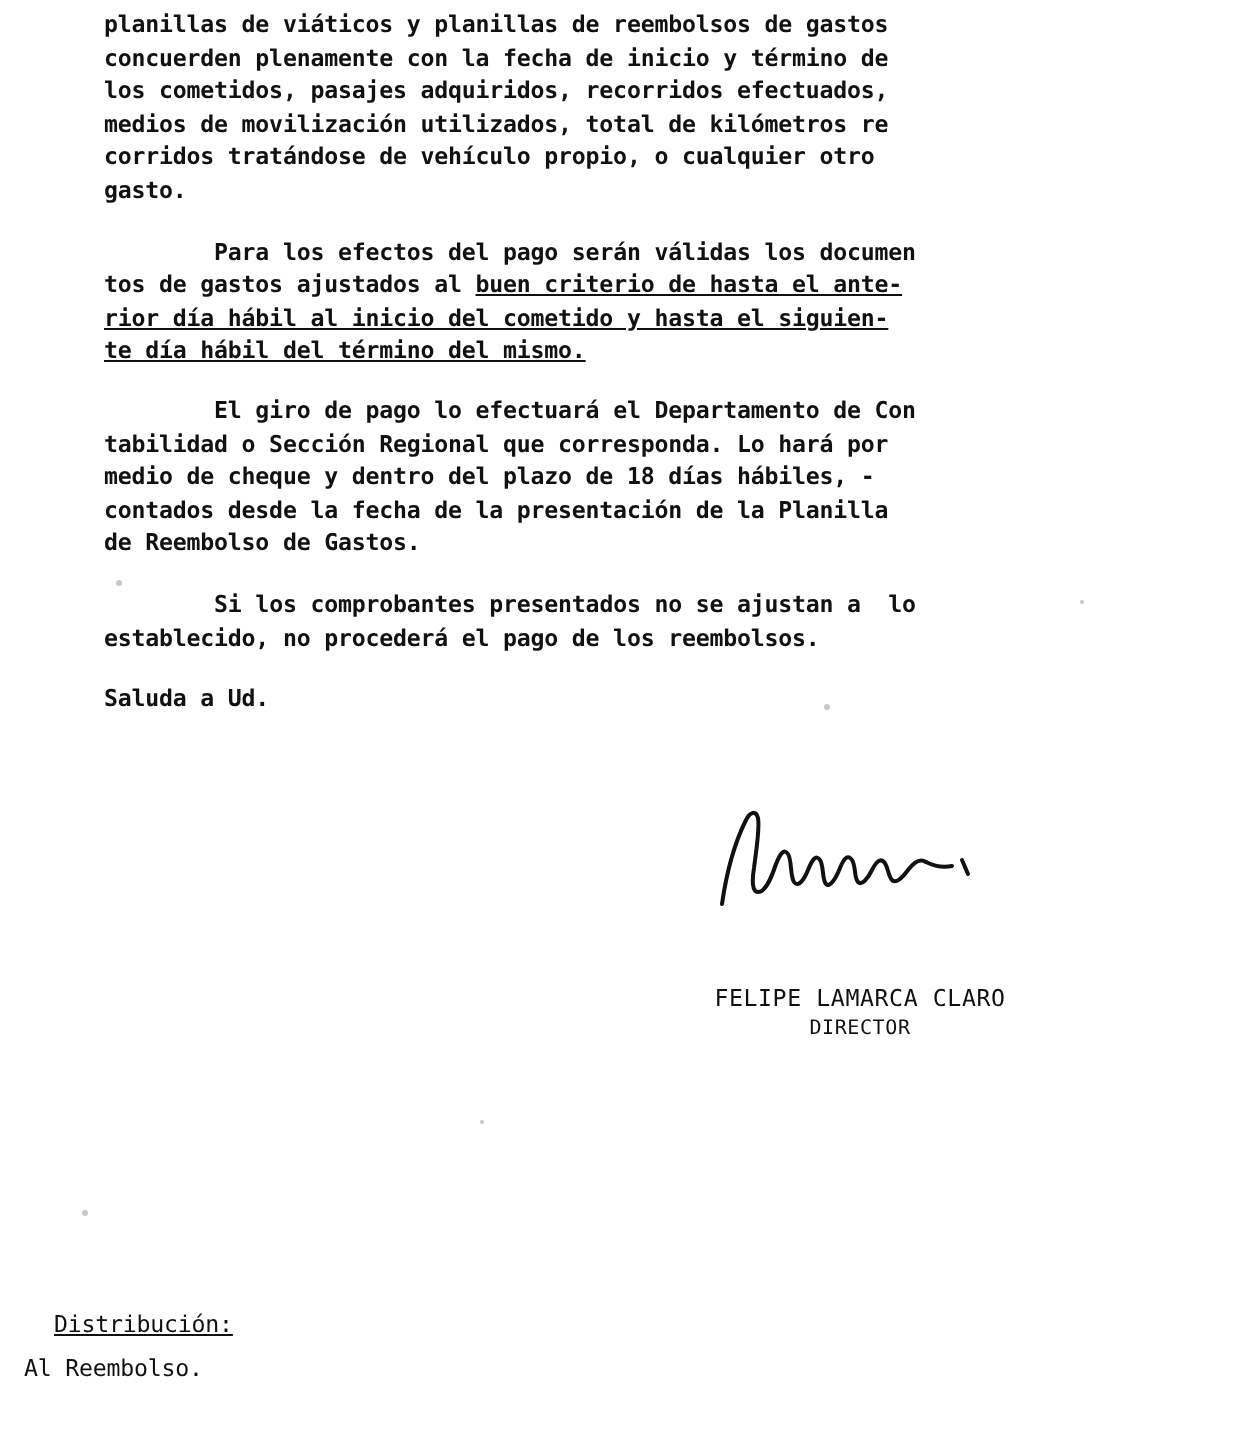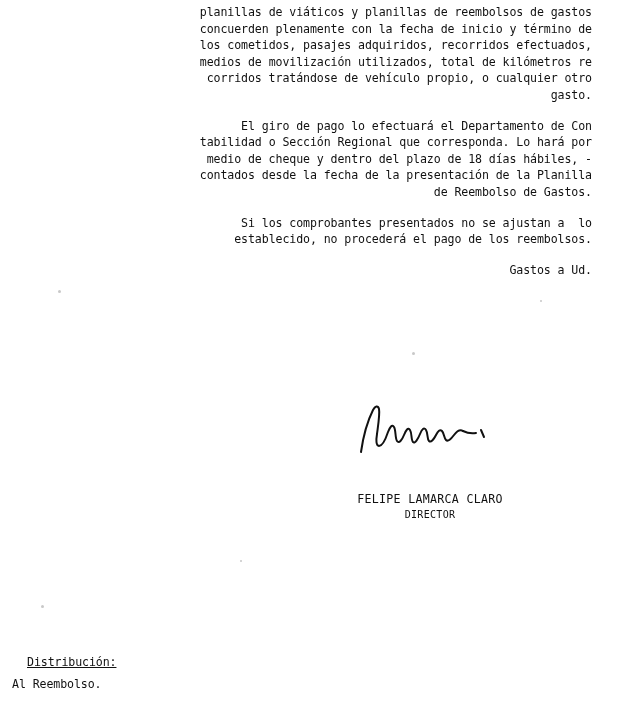--- a/index.html
+++ b/index.html
@@ -27,21 +27,22 @@
     left: 52px;
     top: 4px;
     width: 540px;
   }
   .para {
     font-size: 11.6px;
     line-height: 16.6px;
     letter-spacing: -0.1px;
     white-space: pre-wrap;
     margin: 0 0 14px 0;
-    text-align: right;
+    text-align: left;
+    font-weight: bold;
   }
   .para.tight {
     margin-bottom: 13px;
   }
   .para .underline-block {
     text-decoration: underline;
   }
   .signature-area {
     position: absolute;
     left: 300px;
@@ -102,31 +103,35 @@
 
   <div class="doc-body">
 
     <p class="para">planillas de viáticos y planillas de reembolsos de gastos
 concuerden plenamente con la fecha de inicio y término de
 los cometidos, pasajes adquiridos, recorridos efectuados,
 medios de movilización utilizados, total de kilómetros re
 corridos tratándose de vehículo propio, o cualquier otro
 gasto.</p>
 
+    <p class="para tight"><span>        Para los efectos del pago serán válidas los documen
+tos de gastos ajustados al </span><span class="underline-block">buen criterio de hasta el ante-
+rior día hábil al inicio del cometido y hasta el siguien-
+te día hábil del término del mismo.</span></p>
 
     <p class="para">        El giro de pago lo efectuará el Departamento de Con
 tabilidad o Sección Regional que corresponda. Lo hará por
 medio de cheque y dentro del plazo de 18 días hábiles, -
 contados desde la fecha de la presentación de la Planilla
 de Reembolso de Gastos.</p>
 
     <p class="para">        Si los comprobantes presentados no se ajustan a  lo
 establecido, no procederá el pago de los reembolsos.</p>
 
-    <p class="para">Gastos a Ud.</p>
+    <p class="para">Saluda a Ud.</p>
 
   </div>
 
   <div class="signature-area">
     <div class="signature-glyph">
       <svg width="150" height="56" viewBox="0 0 150 56" xmlns="http://www.w3.org/2000/svg">
         <g fill="none" stroke="#111111" stroke-width="2" stroke-linecap="round" stroke-linejoin="round">
           <path d="M6,52 C8,38 12,22 18,10 C20,6 23,5 24,9 C25,14 23,26 22,34 C21,40 21,46 24,46 C28,46 31,38 33,32 C35,27 37,24 39,27 C41,30 40,38 42,41 C44,44 47,40 49,35 C51,30 53,27 55,30 C57,33 56,40 58,42 C60,44 63,39 65,34 C67,29 69,27 71,30 C73,33 72,39 74,41 C76,43 79,39 81,35 C83,31 85,29 87,31 C89,33 89,38 91,40 C93,42 96,39 99,35 C102,31 105,29 108,31"></path>
           <path d="M108,31 C112,33 116,34 121,33"></path>
           <path d="M126,30 L129,37"></path>

